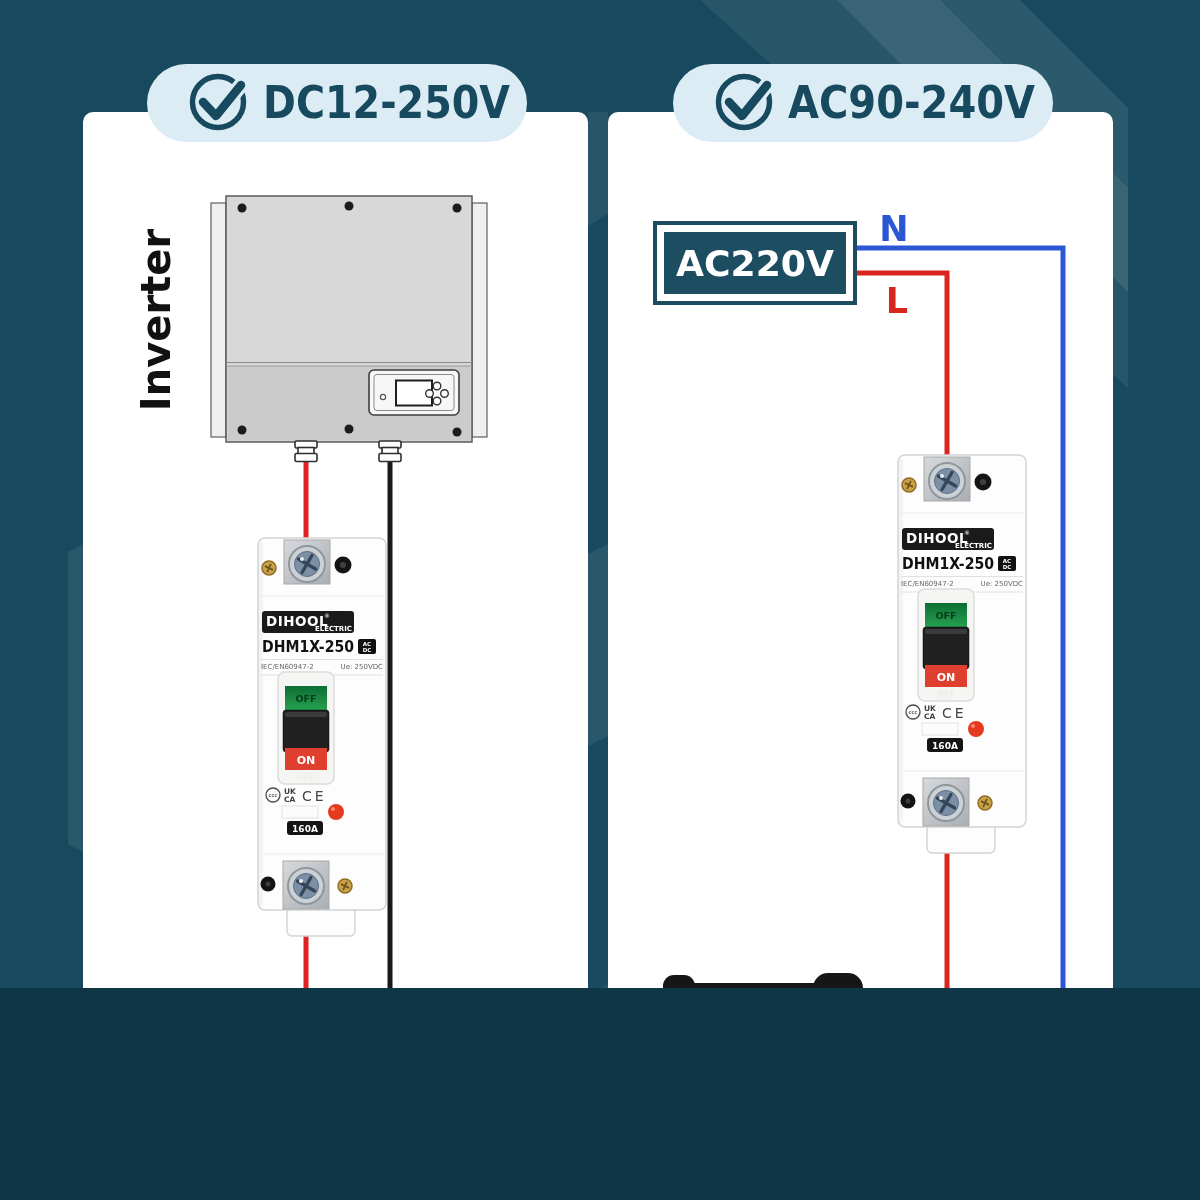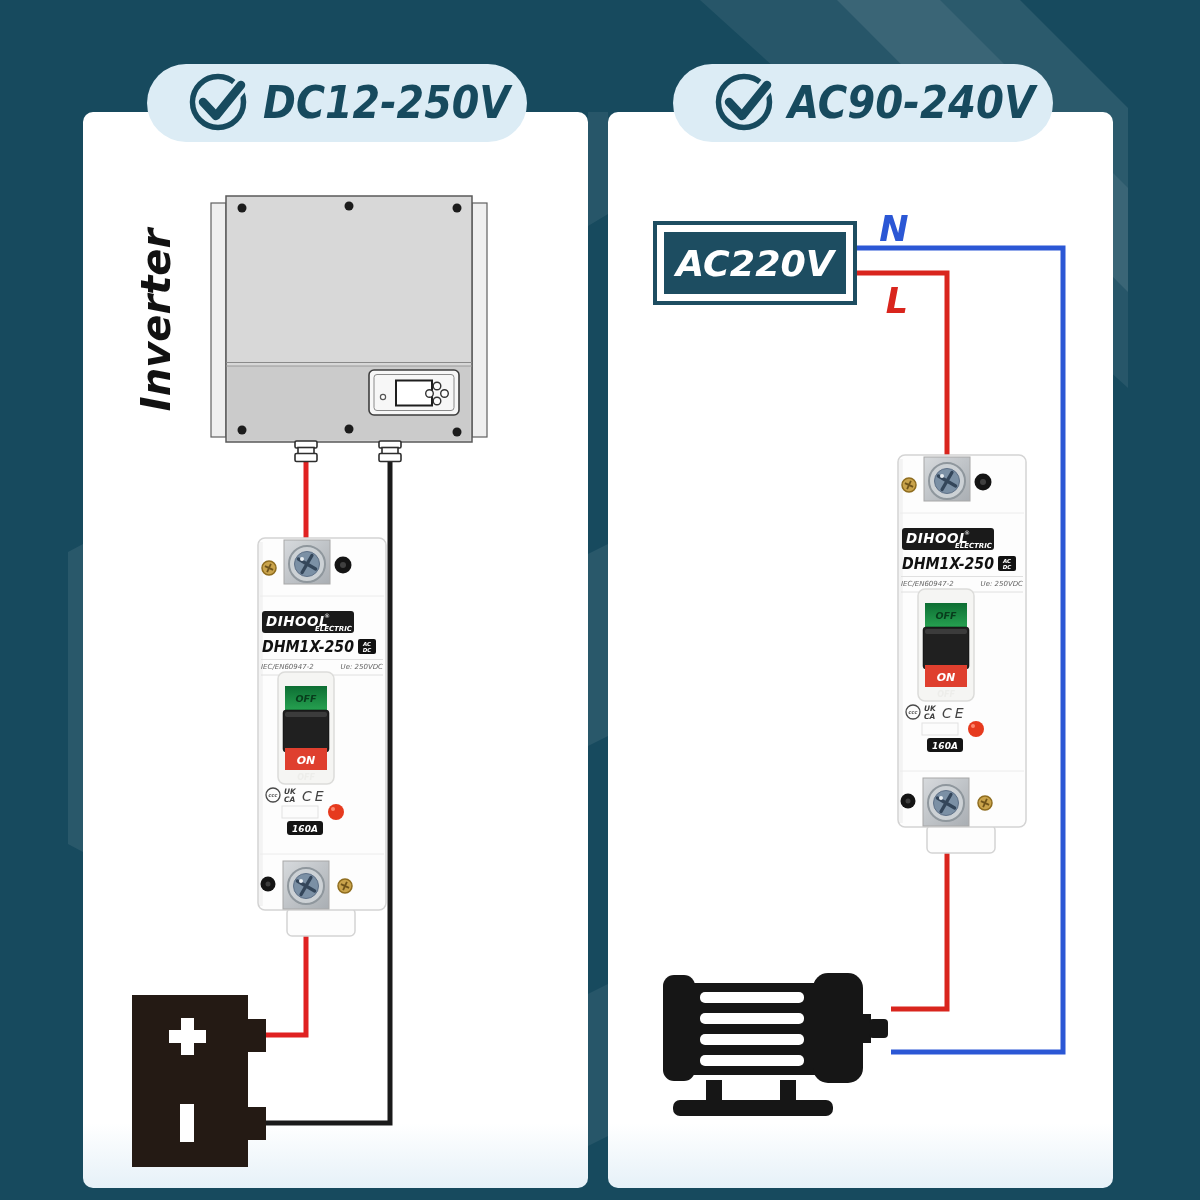--- a/index.html
+++ b/index.html
@@ -1,17 +1,17 @@
 <!DOCTYPE html>
 <html><head>
 <meta charset="utf-8">
 <style>
   html,body{margin:0;padding:0;background:#0f3646;}
-  .canvas{position:relative;width:1200px;height:1200px;overflow:hidden;background:#0f766e;
-          font-family:"DejaVu Sans","Liberation Sans",sans-serif;font-style:italic;}
+  .canvas{position:relative;width:1200px;height:988px;overflow:hidden;background:#0f766e;
+          font-family:"DejaVu Sans","Liberation Sans",sans-serif;}
   svg{display:block;}
   svg text{font-family:"DejaVu Sans","Liberation Sans",sans-serif;}
   .bold{font-weight:bold;}
 </style>
 </head>
 <body>
 
 <div class="canvas">
 <svg width="1200" height="1200" viewBox="0 0 1200 1200">
   <defs>

